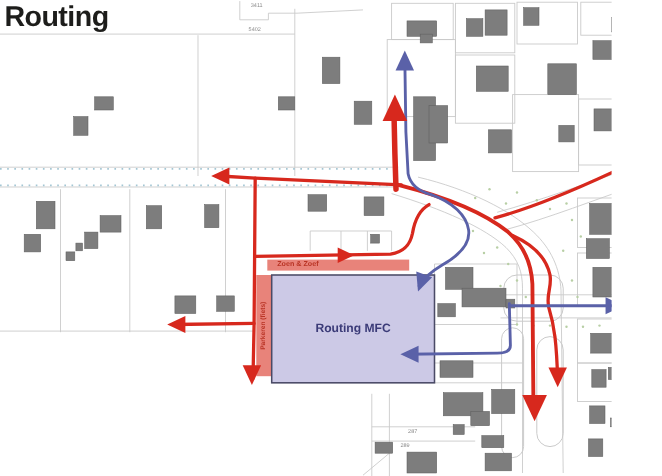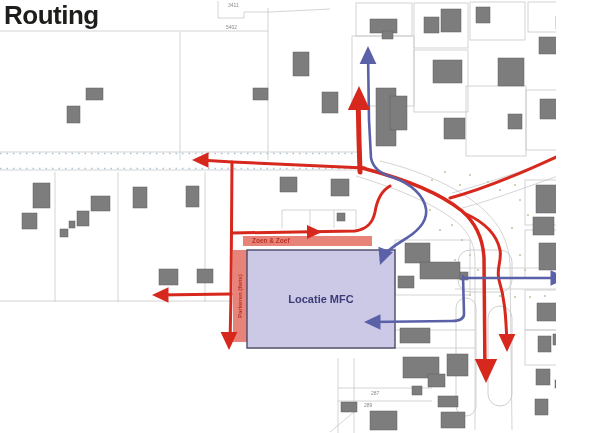--- a/index.html
+++ b/index.html
@@ -183,20 +183,20 @@
       <polygon points="0,0 -7,15 7,15" fill="#d7281d" transform="translate(322,232) rotate(90) scale(1)"></polygon>
       <polygon points="0,0 -7,15 7,15" fill="#d7281d" transform="translate(586,151) rotate(80) scale(1.1)"></polygon>
       <polygon points="0,0 -7,15 7,15" fill="#d7281d" transform="translate(486,383) rotate(180) scale(1.6)"></polygon>
       <polygon points="0,0 -7,15 7,15" fill="#d7281d" transform="translate(507,352) rotate(180) scale(1.2)"></polygon>
       <polygon points="0,0 -7,15 7,15" fill="#5a61a8" transform="translate(368,46) rotate(0) scale(1.2)"></polygon>
       <polygon points="0,0 -7,15 7,15" fill="#5a61a8" transform="translate(380,265) rotate(200) scale(1.1)"></polygon>
       <polygon points="0,0 -7,15 7,15" fill="#5a61a8" transform="translate(567,278) rotate(90) scale(1.1)"></polygon>
       <polygon points="0,0 -7,15 7,15" fill="#5a61a8" transform="translate(364,322) rotate(270) scale(1.1)"></polygon>
     </svg>
   <div class="title">Routing</div>
-  <div class="mfc-label">Locatie MFC</div>
+  <div class="mfc-label">Routing MFC</div>
   <div class="zoen-label">Zoen &amp; Zoef</div>
   <div class="park-label">Parkeren (fiets)</div>
   <div class="tiny t3411">3411</div>
   <div class="tiny t5402">5402</div>
   <div class="tiny t287">287</div>
   <div class="tiny t289">289</div>
 </div>
 
 </body></html>

